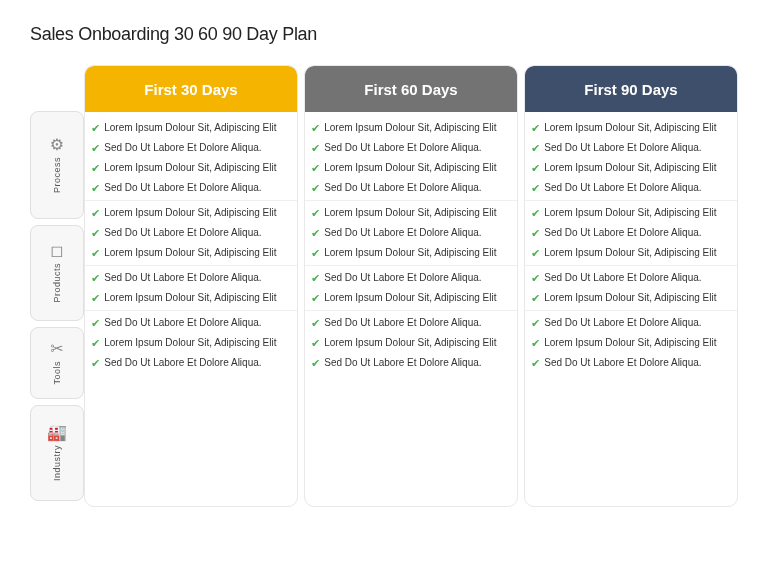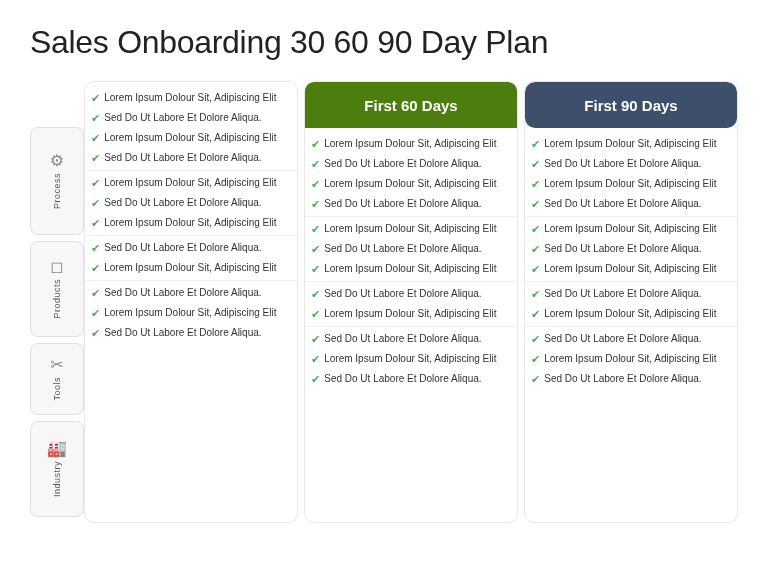--- a/index.html
+++ b/index.html
@@ -6,21 +6,21 @@
     body {
       font-family: 'Segoe UI', Arial, sans-serif;
       background: #ffffff;
       width: 768px;
       height: 576px;
       overflow: hidden;
       padding: 24px 30px 20px 30px;
     }
 
     .page-title {
-      font-size: 32px;
+      font-size: 18px;
       font-weight: 400;
       color: #222222;
       margin-bottom: 20px;
       letter-spacing: -0.3px;
     }
 
     .main-layout {
       display: flex;
       flex-direction: row;
       gap: 0;
@@ -100,22 +100,22 @@
       color: #fff;
       border-radius: 8px 8px 0 0;
       flex-shrink: 0;
       height: 46px;
       display: flex;
       align-items: center;
       justify-content: center;
     }
 
     .col-header-30 { background: #F5B400; }
-    .col-header-60 { background: #4d7c0f; }
-    .col-header-90 { background: #3D4F6B; border-radius: 10px; }
+    .col-header-60 { background: #737373; }
+    .col-header-90 { background: #3D4F6B; }
 
     .col-body {
       display: flex;
       flex-direction: column;
       padding: 4px 0;
     }
 
     .section-group {
       display: flex;
       flex-direction: column;
@@ -174,20 +174,21 @@
     </div>
 
     <div class="sidebar-section section-industry">
       <span class="sidebar-icon">🏭</span>
       <span class="sidebar-label">Industry</span>
     </div>
   </div>
 
   <div class="columns-area" id="columns-area">
   <div class="column">
+        <div class="col-header col-header-30">First 30 Days</div>
         <div class="col-body">
           <div class="section-group">
             <div class="list-item">
               <span class="check-icon">✔</span>
               <span class="item-text">Lorem Ipsum Dolour Sit, Adipiscing Elit</span>
             </div>
             <div class="list-item">
               <span class="check-icon">✔</span>
               <span class="item-text">Sed Do Ut Labore Et Dolore Aliqua.</span>
             </div>

